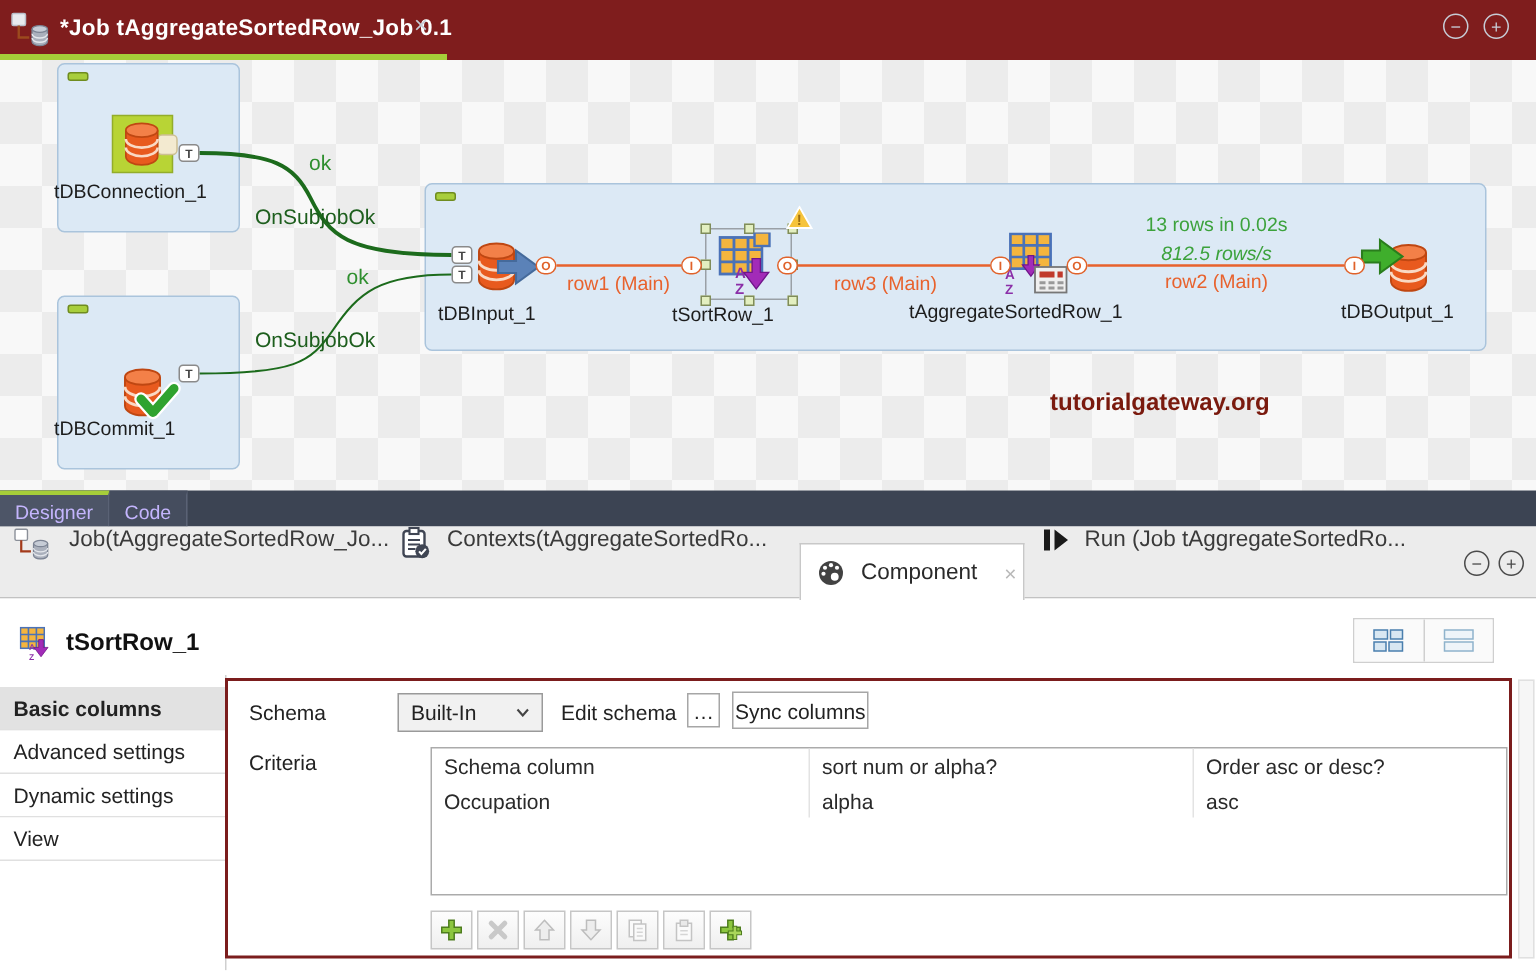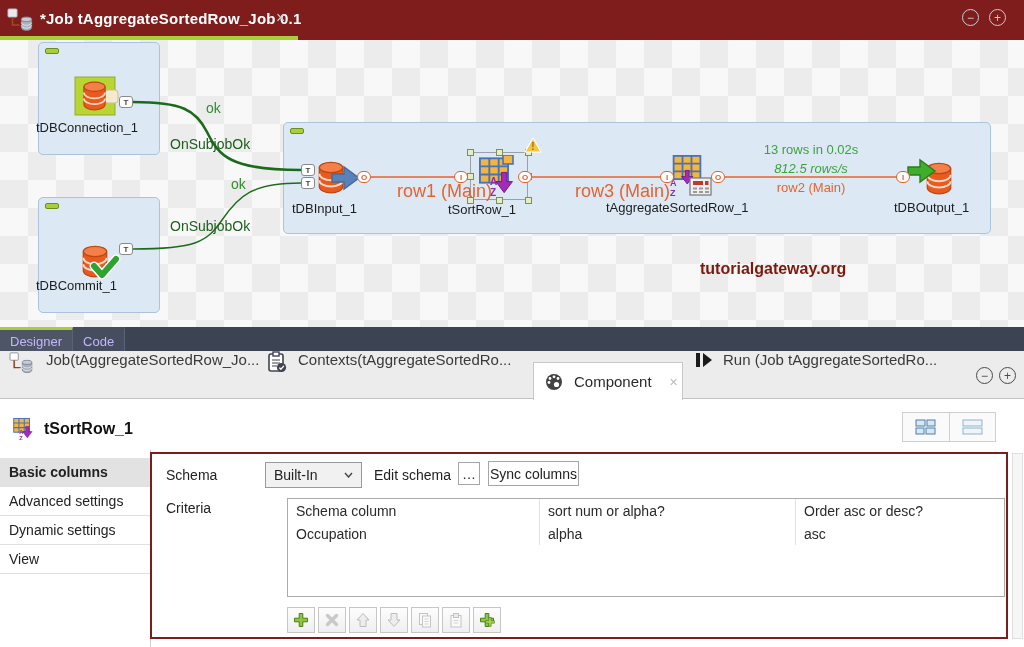--- a/index.html
+++ b/index.html
@@ -26,21 +26,21 @@
   .chip { position:absolute; left:6px; top:5px; width:14px; height:6px; background:#a8ce3c; border:1px solid #6f8c1f; border-radius:2px; }
   .wires { position:absolute; left:0; top:0; pointer-events:none; }
   .comp { position:absolute; }
   .clabel { position:absolute; font-size:13px; color:#1c1c1c; text-align:left; white-space:nowrap; }
   .conn { position:absolute; width:14px; height:12px; background:#fff; font-size:8px; font-weight:bold;
           display:flex; align-items:center; justify-content:center; z-index:3; }
   .conn.t  { border:1px solid #8a8a8a; border-radius:3px; color:#444; }
   .conn.io { border:1px solid #e0622a; border-radius:7px; color:#e0622a; }
   .trig-ok   { position:absolute; font-size:14px; color:#2f8f2f; }
   .trig-sub  { position:absolute; font-size:14px; color:#1d5e1d; }
-  .rowlabel  { position:absolute; font-size:18px; color:#e8622d; white-space:nowrap;margin-left:19px; }
+  .rowlabel  { position:absolute; font-size:13px; color:#e8622d; white-space:nowrap; }
   .stats { position:absolute; left:733px; top:100px; width:156px; text-align:center; line-height:19px; font-size:13px; }
   .stats .s1 { color:#3ca23c; }
   .stats .s2 { color:#3ca23c; font-style:italic; }
   .stats .s3 { color:#e8622d; }
   .watermark { position:absolute; left:700px; top:220px; font-size:16px; font-weight:bold; color:#7a1a0e; }
   .selbox { position:absolute; left:470px; top:112px; width:58px; height:48px; border:1px solid #9aa0a6; }
   .handle { position:absolute; width:7px; height:7px; background:#e3efc0; border:1px solid #7f8c5a; }
 
   
   .designer-bar { position:absolute; left:0; top:327px; width:1024px; height:24px; background:#3c4453; display:flex; align-items:stretch; }

